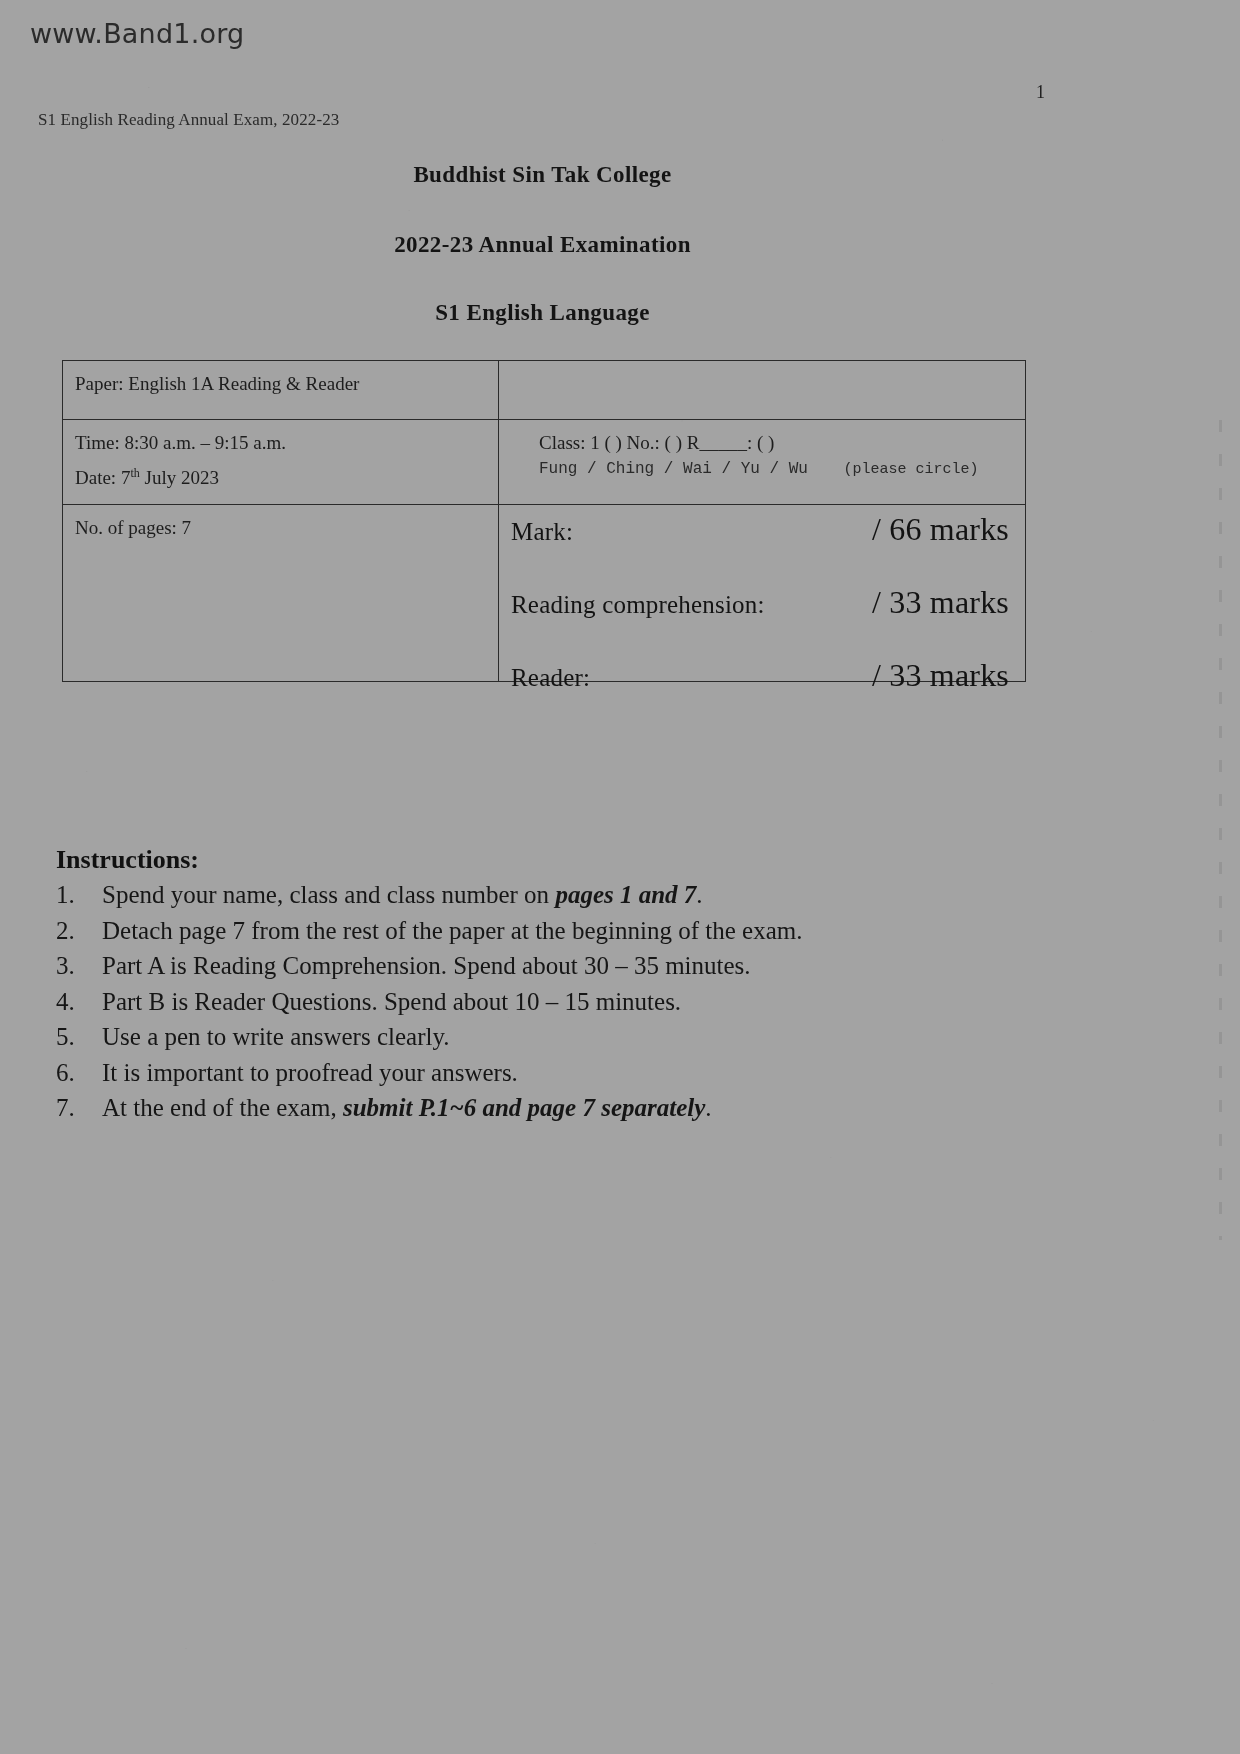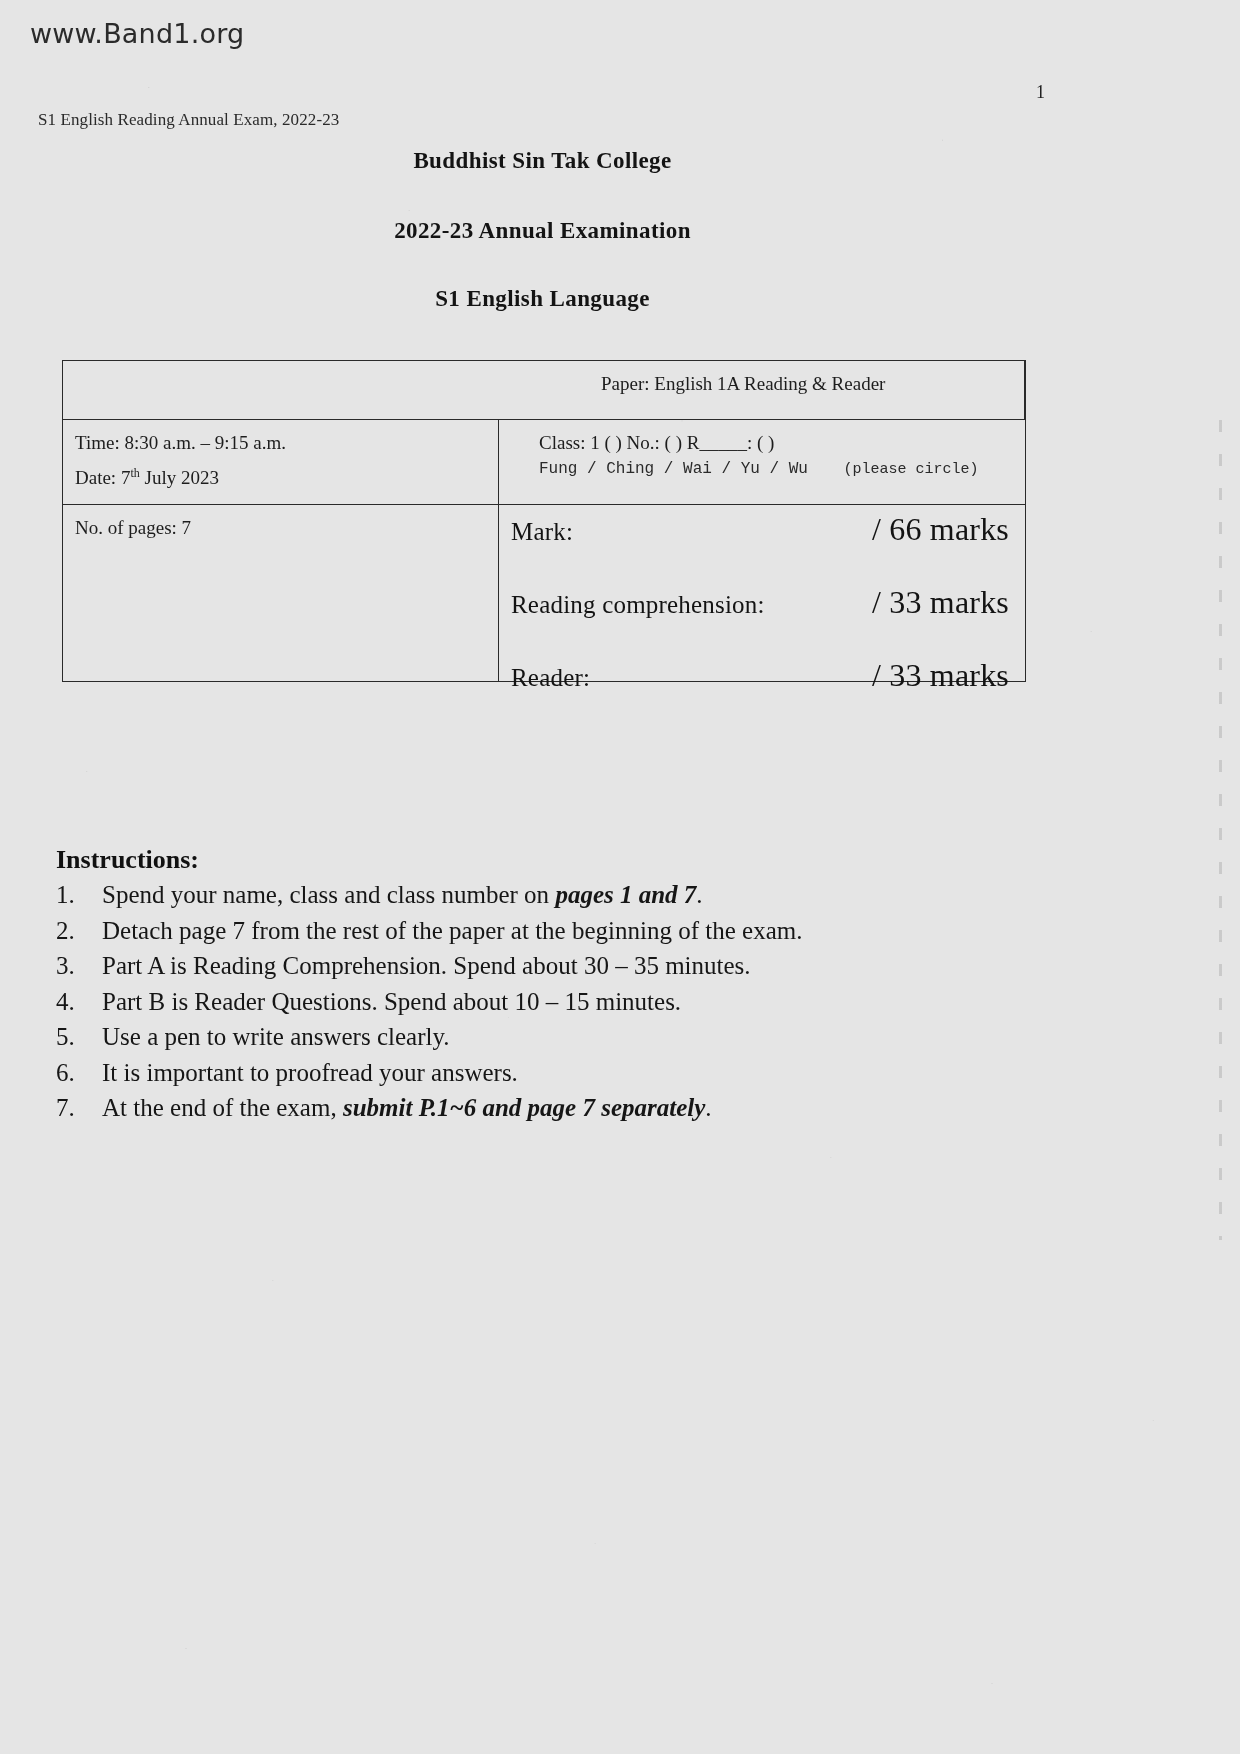--- a/index.html
+++ b/index.html
@@ -12,21 +12,21 @@
     height: 1754px;
     position: relative;
     font-family: "Liberation Serif", serif;
     color: #1a1a1a;
     overflow: hidden;
   }
 
   .page {
     position: absolute;
     inset: 0;
-    background: #e5e5e5;
+    background: #a3a3a3;
   }
 
   
   .speckle {
     position: absolute;
     inset: 0;
     pointer-events: none;
     opacity: .5;
     background-image:
       radial-gradient(circle at 12% 5%, rgba(120,120,120,.30) .6px, transparent .8px),
@@ -68,21 +68,21 @@
     position: absolute;
     top: 110px;
     left: 38px;
     font-size: 17px;
     color: #2a2a2a;
     letter-spacing: .1px;
   }
 
   .title-block {
     position: absolute;
-    top: 148px;
+    top: 162px;
     left: 0;
     width: 1085px;
     text-align: center;
   }
   .title-line {
     font-weight: bold;
     font-size: 23px;
     letter-spacing: .4px;
     color: #141414;
   }
@@ -112,21 +112,21 @@
     font-size: 19px;
     color: #1d1d1d;
   }
   .cell-right {
     flex: 1;
     box-sizing: border-box;
     padding: 12px 10px 12px 12px;
     font-size: 19px;
     color: #1d1d1d;
   }
-  .row-name { height: 58px; justify-content: flex-end; }
+  .row-name { height: 58px; }
   .row-time { height: 84px; gap: 28px; }
   .row-mark { height: 176px; }
 
   .row-time .cell-left div + div { margin-top: 12px; }
   .sup { font-size: 12px; vertical-align: super; }
 
   .class-line { white-space: nowrap; }
   .class-sub {
     margin-top: 6px;
     font-size: 16px;

